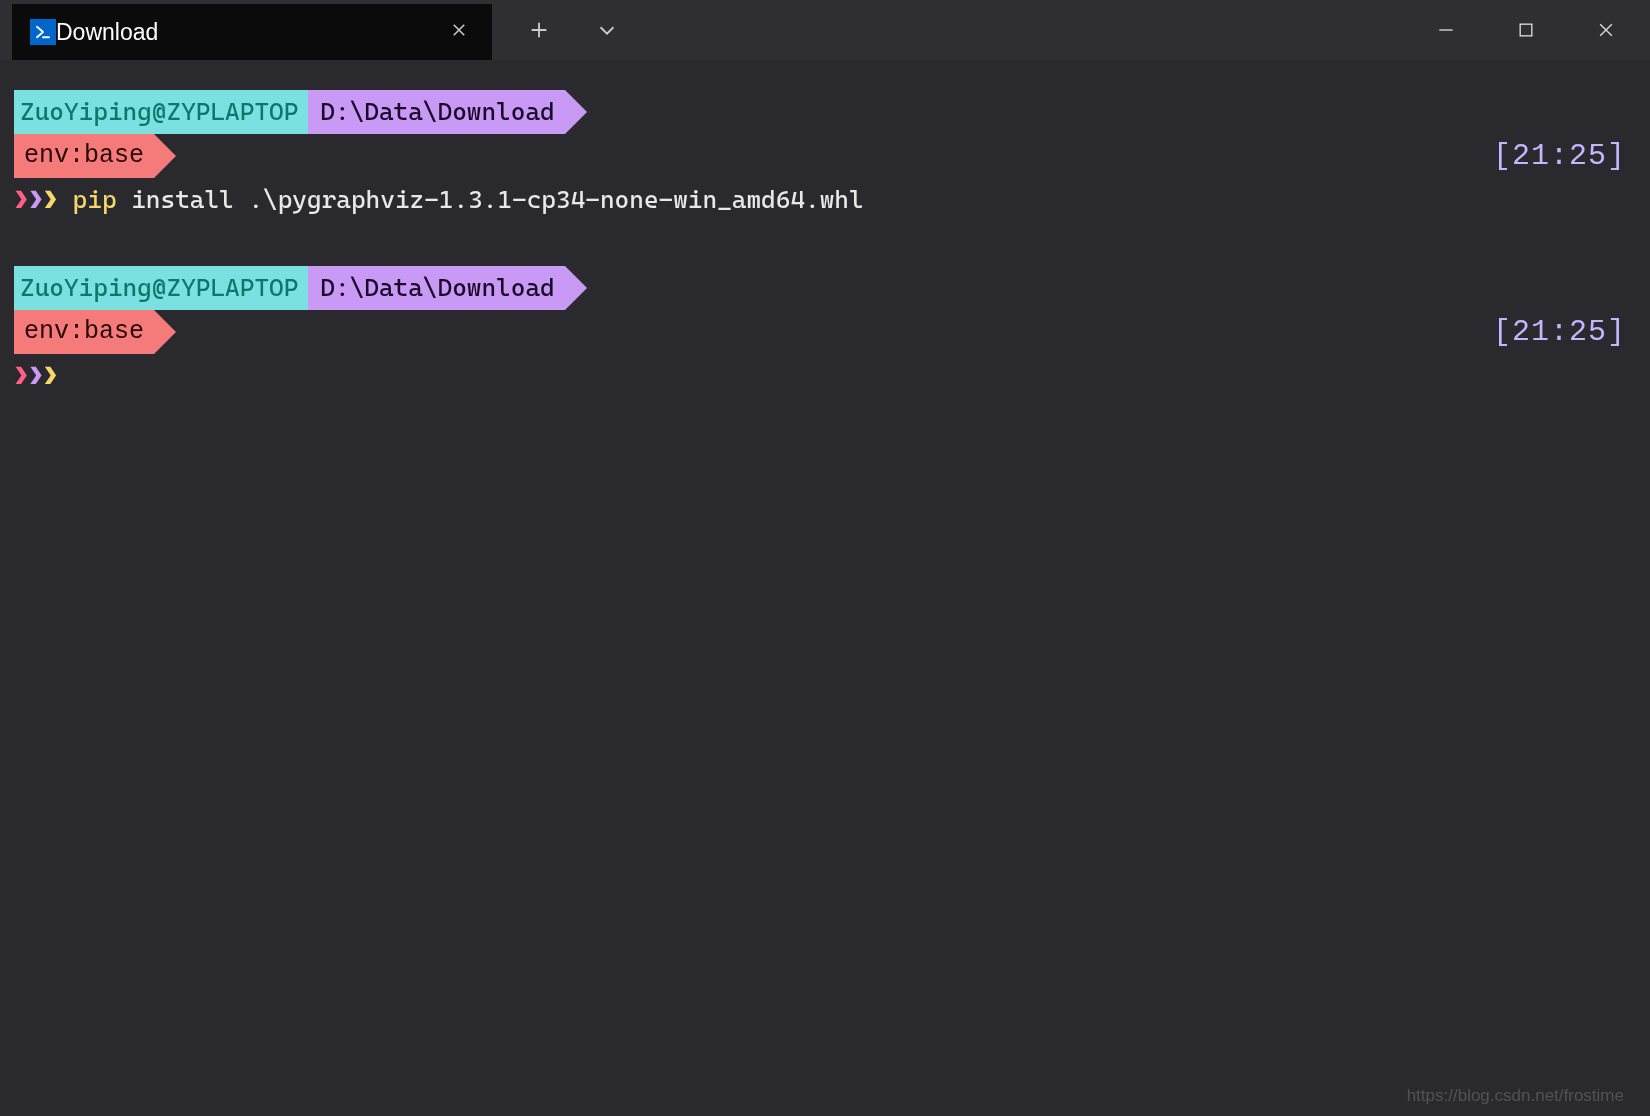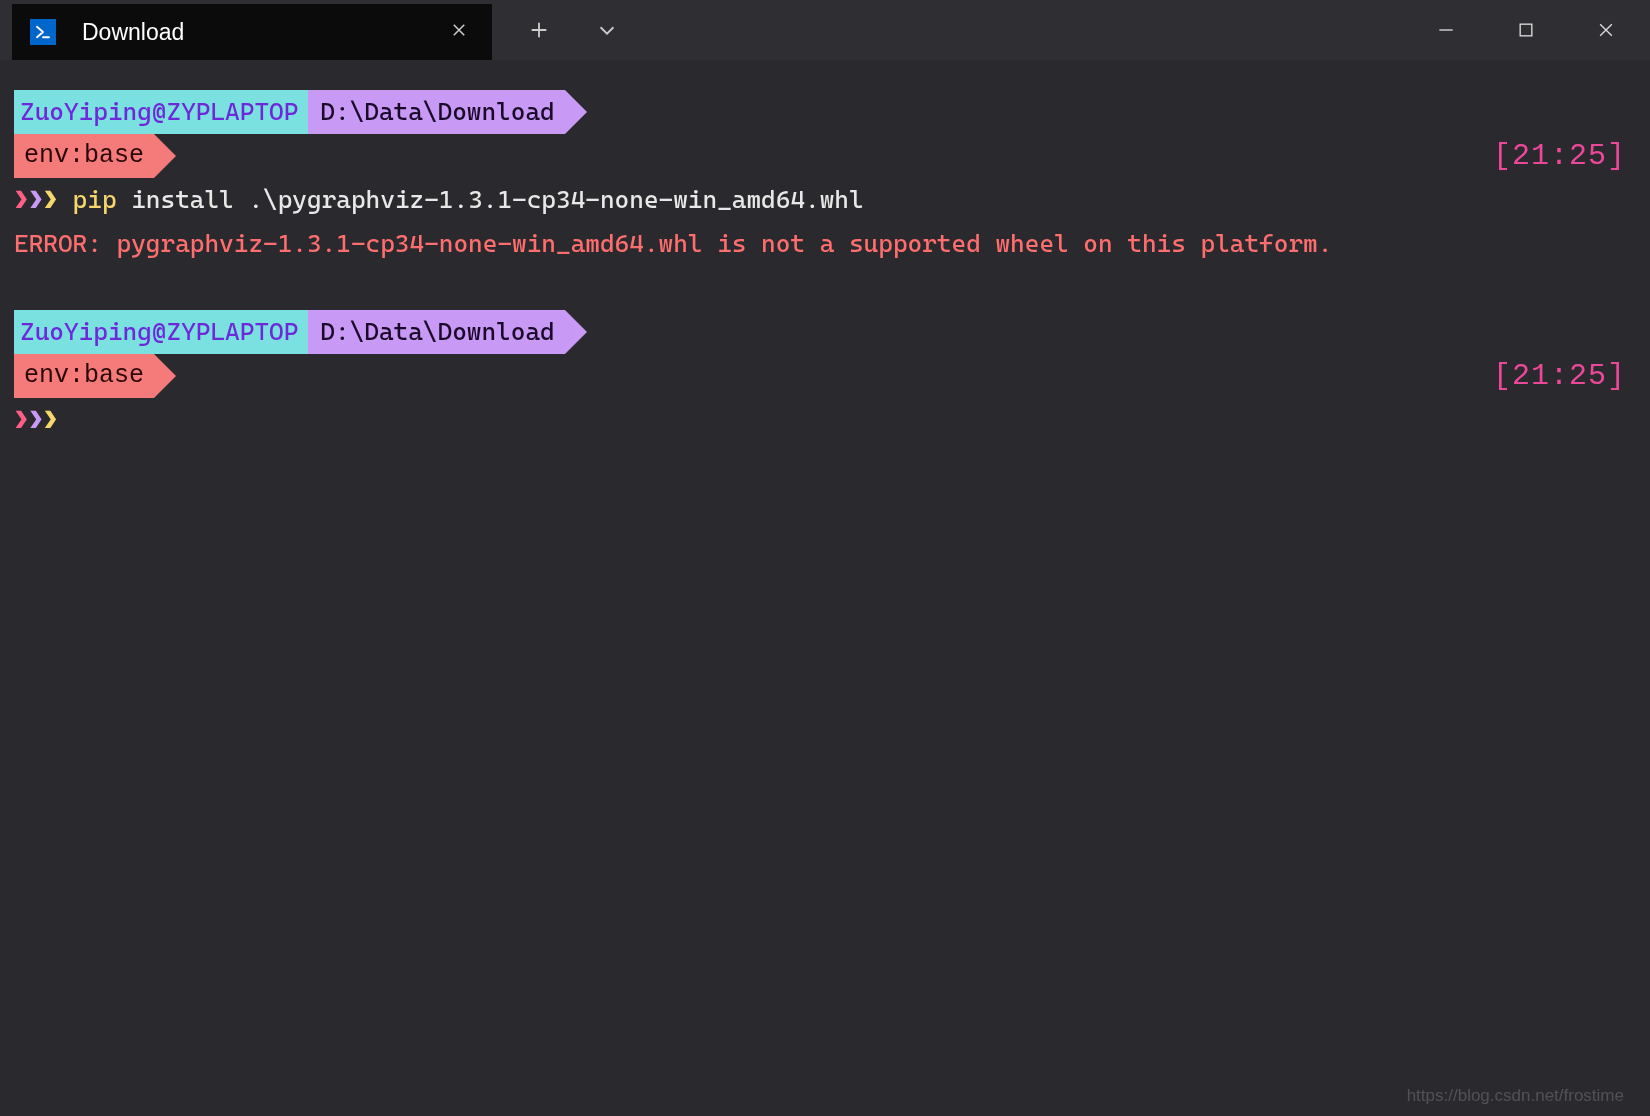--- a/index.html
+++ b/index.html
@@ -19,21 +19,21 @@
     display: flex;
     align-items: center;
   }
   .tab {
     height: 56px;
     width: 480px;
     background: #0b0b0c;
     display: flex;
     align-items: center;
     padding: 0 18px;
-    gap: 26px;
+    gap: 0;
     margin-left: 12px;
     margin-top: 4px;
   }
   .tab-icon {
     width: 26px; height: 26px;
     background: #0066cc;
     display: flex; align-items: center; justify-content: center;
     color: #fff; font-size: 16px; font-weight: bold;
   }
   .tab-icon svg { width: 18px; height: 18px; }
@@ -87,21 +87,21 @@
     position: absolute;
     right: -22px;
     top: 0;
     width: 0; height: 0;
     border-top: 22px solid transparent;
     border-bottom: 22px solid transparent;
     border-left: 22px solid currentColor;
   }
   .seg-user {
     background: #7be0e0;
-    color: #6d28d9;
+    color: #0f766e;
   }
   .seg-user::after { color: #7be0e0; }
   .seg-path {
     background: #c99af5;
     color: #1a0a2a;
     padding-left: 12px;
     margin-left: 0;
   }
   .seg-path::after { color: #c99af5; }
   .seg-env {
@@ -111,21 +111,21 @@
   }
   .seg-env::after { color: #f57a7a; }
   .env-row {
     display: flex;
     justify-content: space-between;
     align-items: center;
     height: 44px;
     font-family: Liberation Mono, monospace;
   }
   .time-badge {
-    color: #ec4899;
+    color: #c4b5fd;
     font-size: 30px;
     letter-spacing: 1px;
     padding-right: 10px;
   }
   .cmd-line {
     display: flex;
     gap: 0;
     line-height: 44px;
     height: 44px;
   }
@@ -211,21 +211,20 @@
   <div class="env-row">
     <div class="prompt-line" style="margin:0;">
       <span class="seg seg-env">env:base</span>
     </div>
     <span class="time-badge">[21:25]</span>
   </div>
   <div class="cmd-line">
     <span class="prompt-arrows"><span class="ar1">❯</span><span class="ar2">❯</span><span class="ar3">❯</span></span>
     <span class="cmd-text"><span class="cmd-first"> pip</span><span class="cmd-rest"> install .\pygraphviz-1.3.1-cp34-none-win_amd64.whl</span></span>
   </div>
-  <div class="error-line">ERROR: pygraphviz-1.3.1-cp34-none-win_amd64.whl is not a supported wheel on this platform.</div>
 
   <div class="block-gap"></div>
 
   <div class="prompt-line">
     <span class="seg seg-user">ZuoYiping@ZYPLAPTOP</span>
     <span class="seg seg-path">D:\Data\Download</span>
   </div>
   <div class="env-row">
     <div class="prompt-line" style="margin:0;">
       <span class="seg seg-env">env:base</span>

